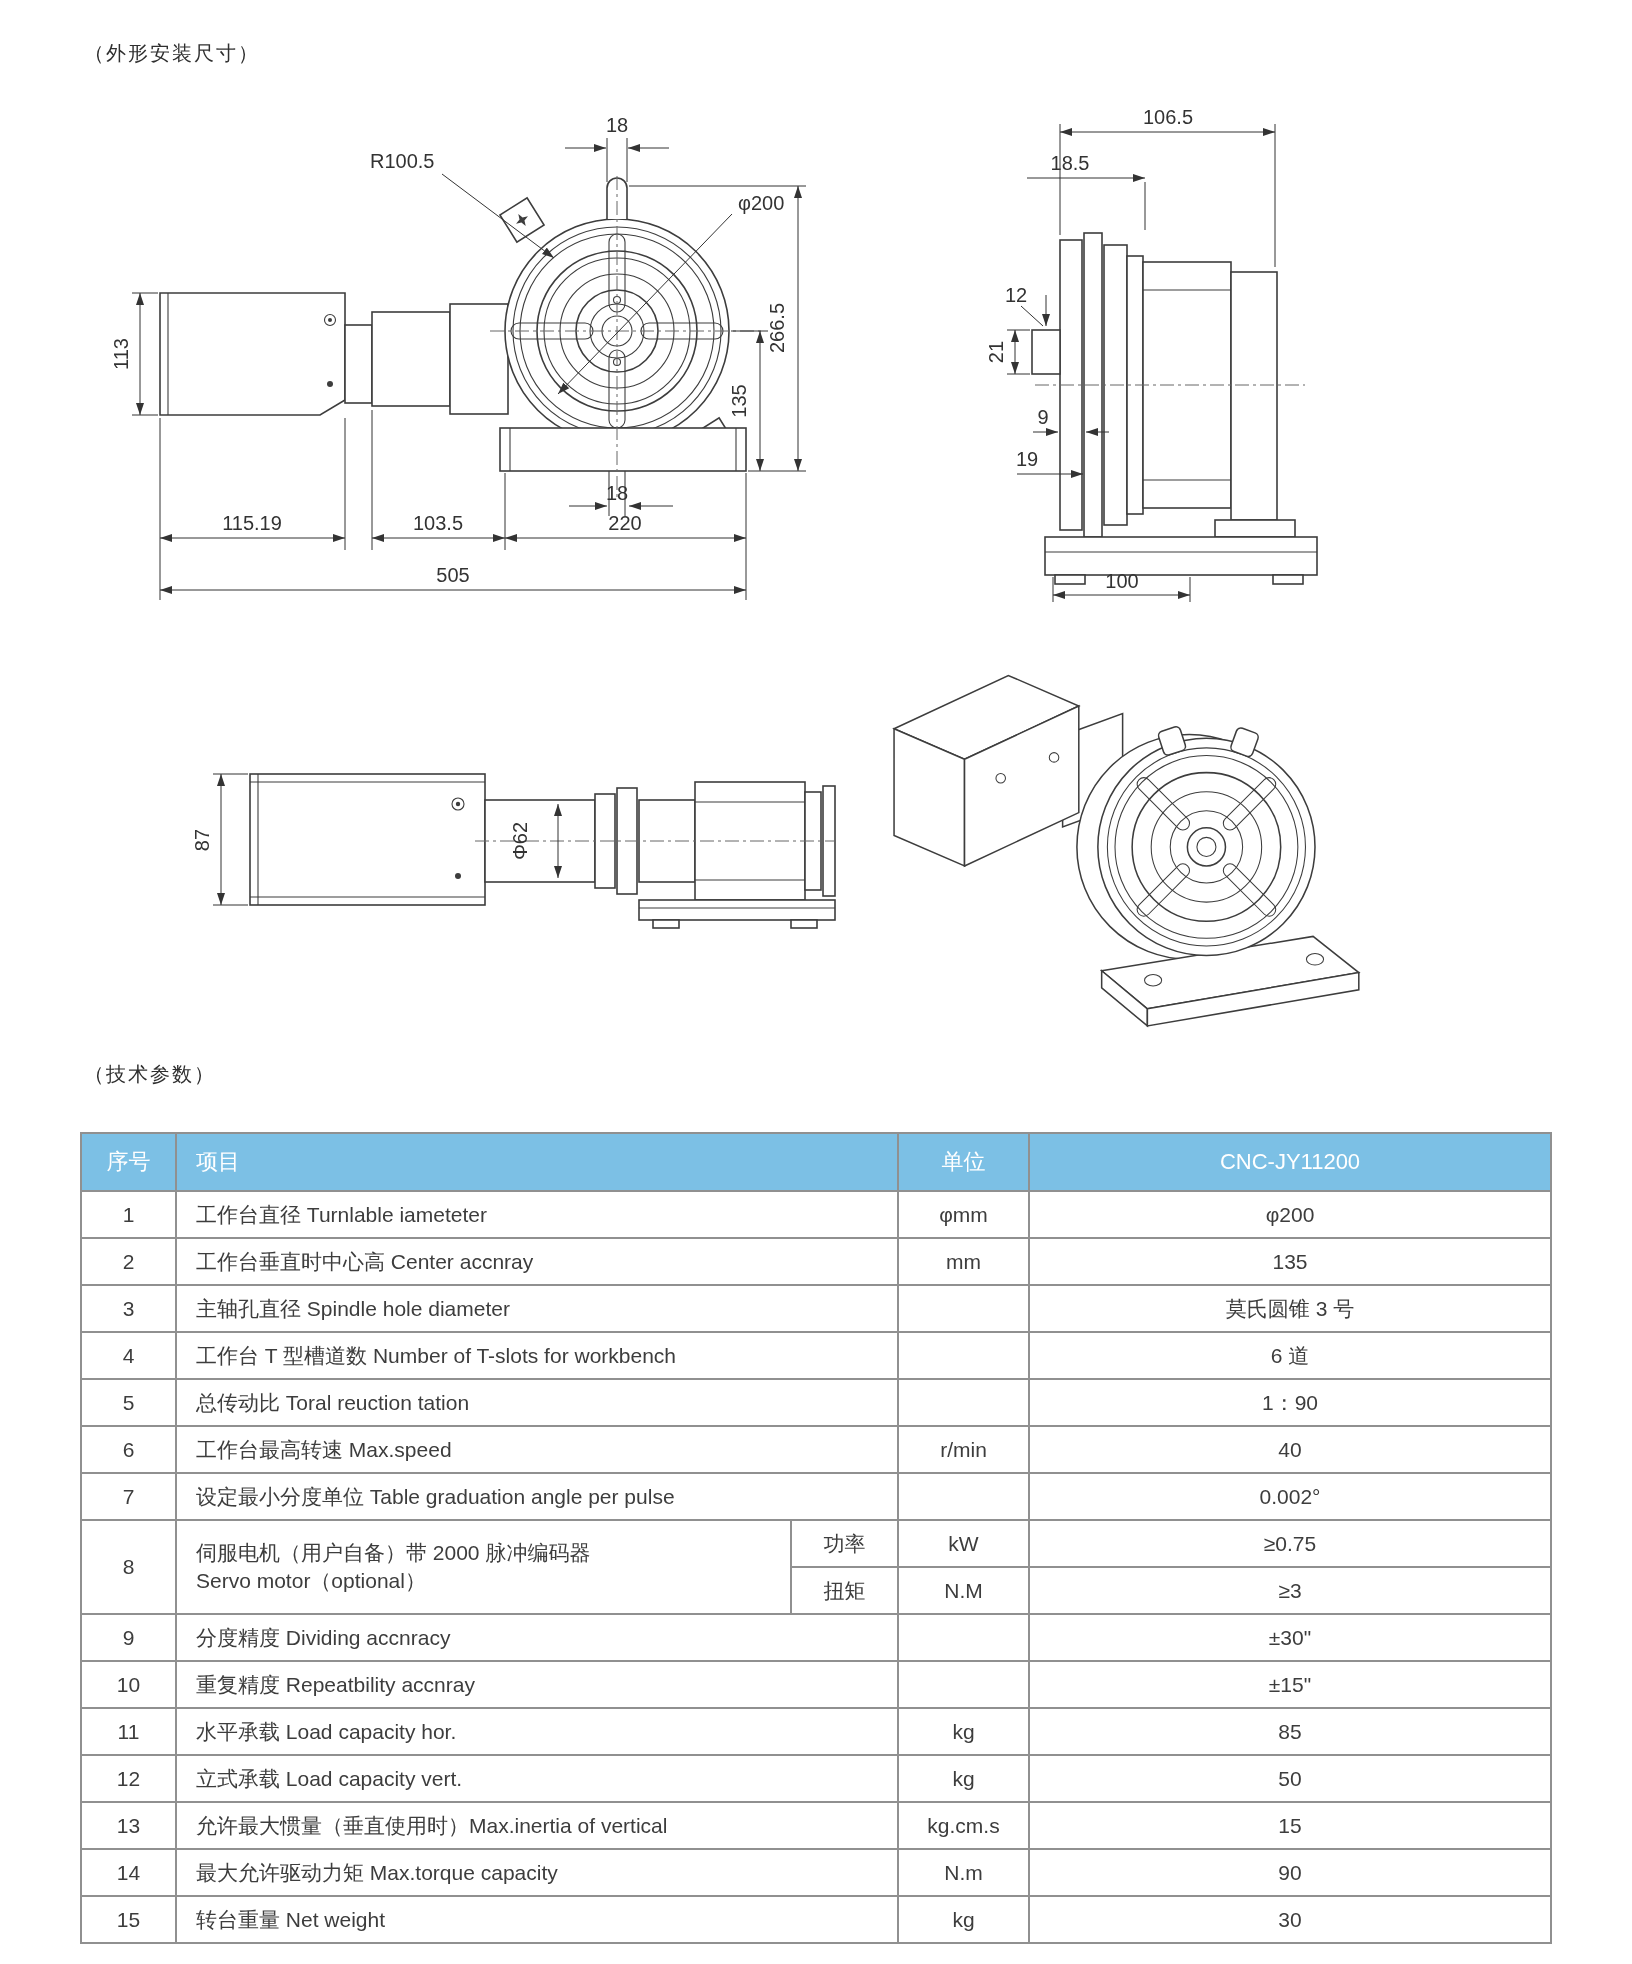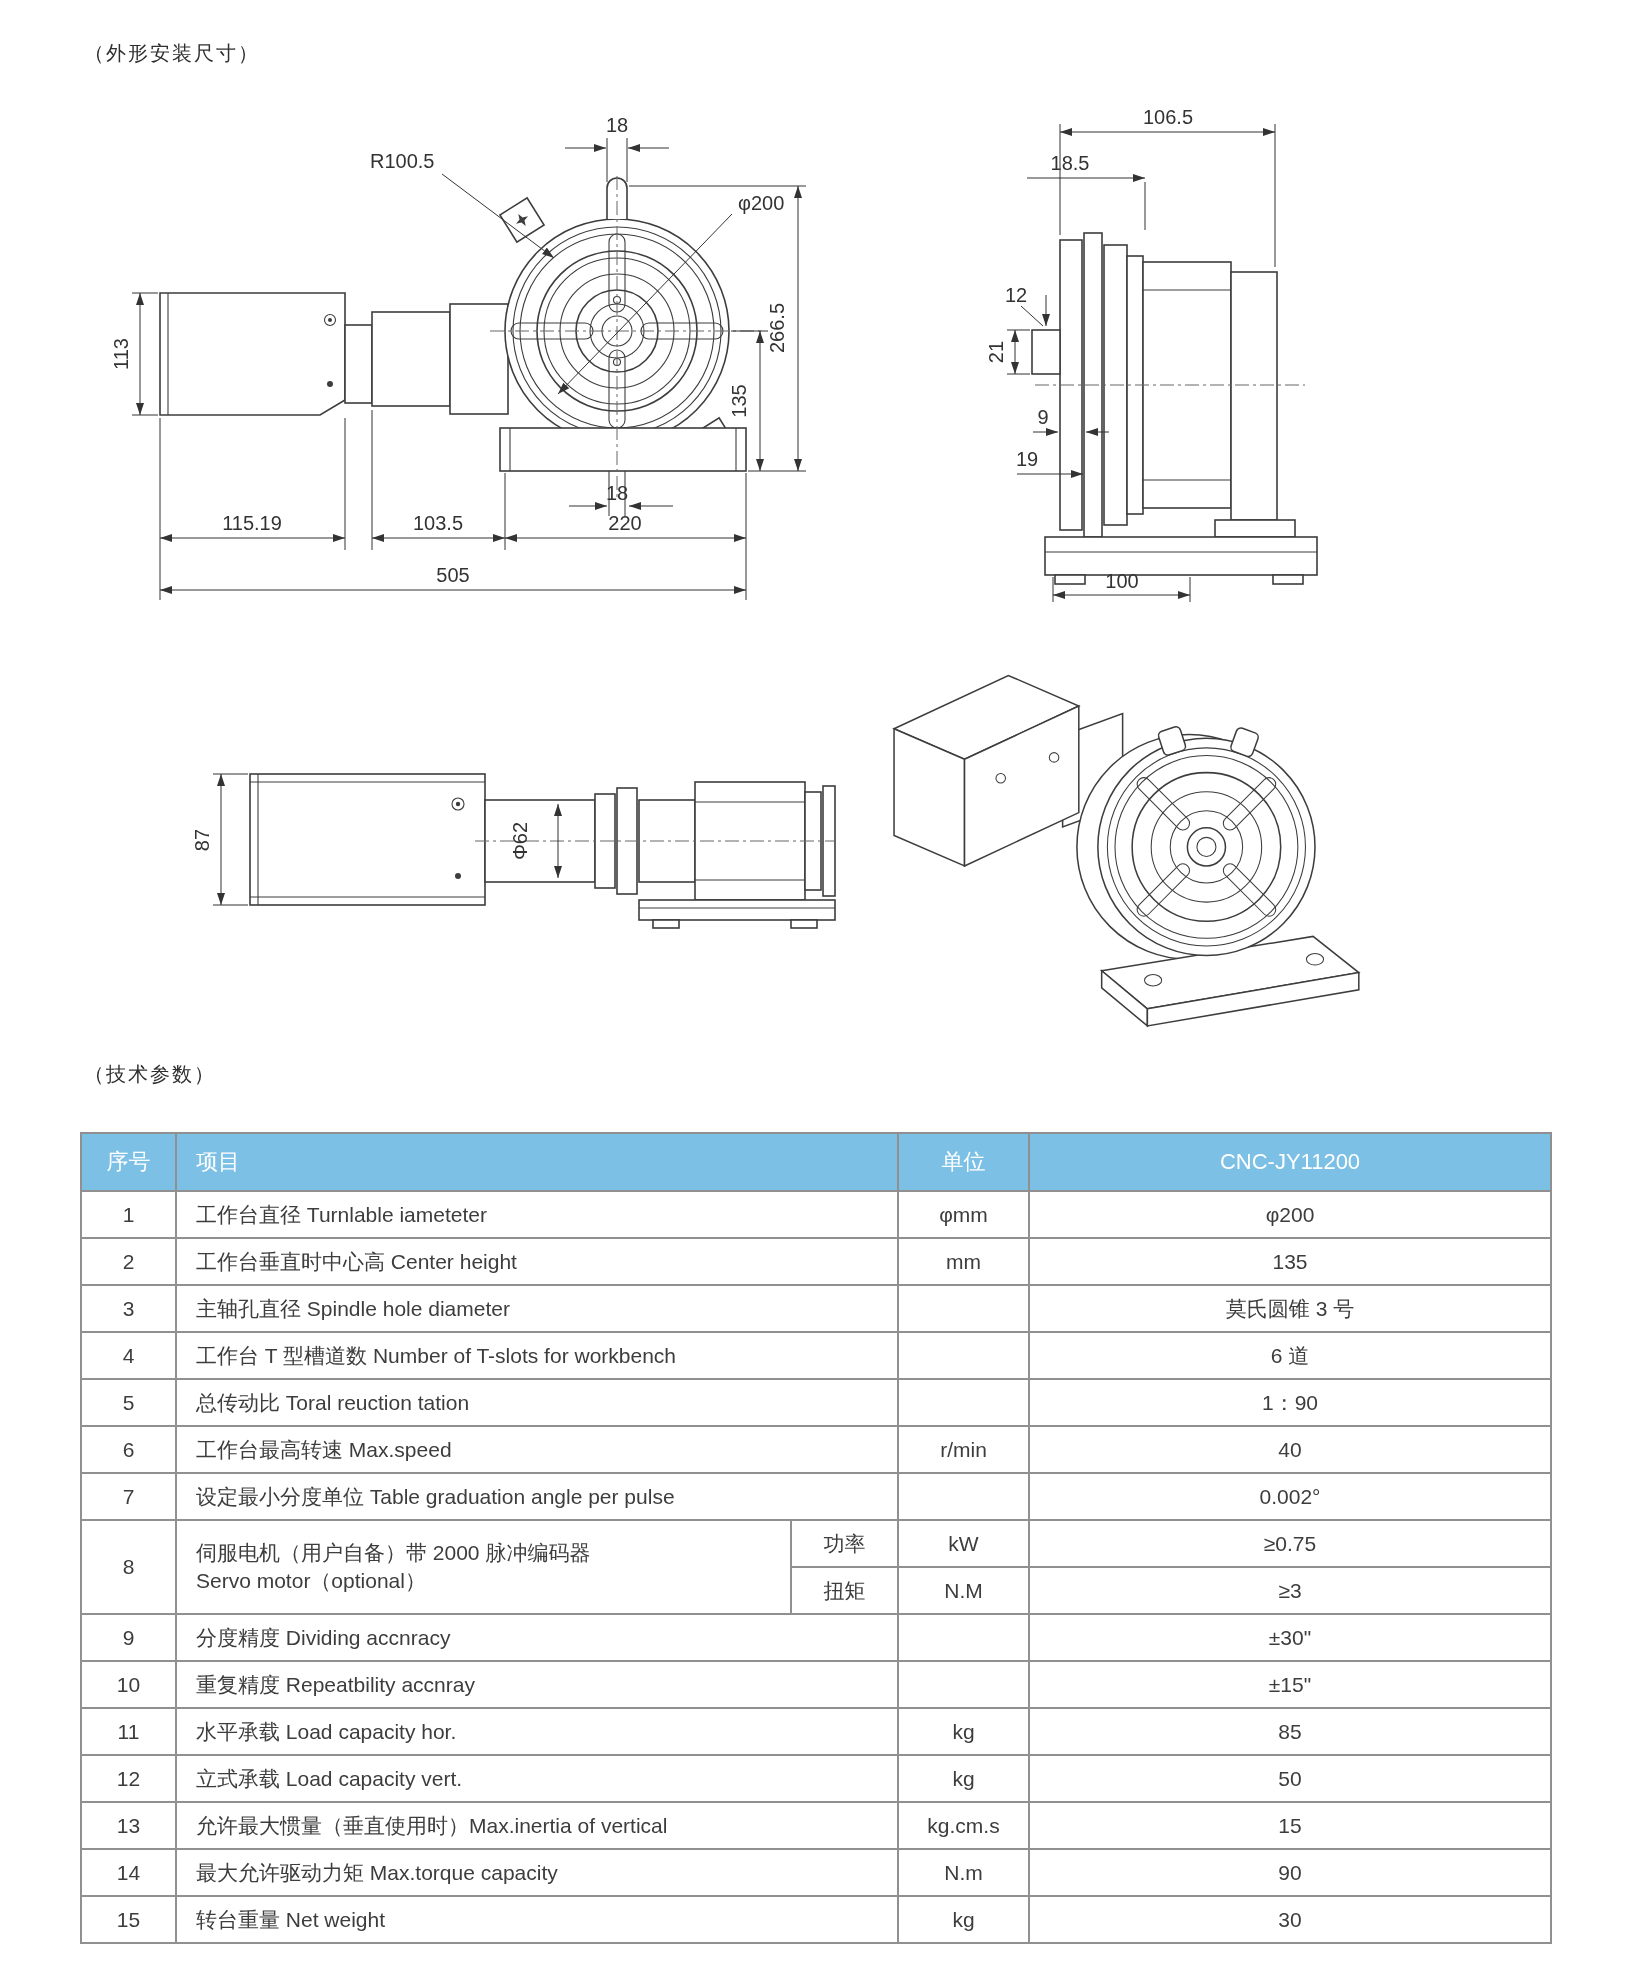--- a/index.html
+++ b/index.html
@@ -306,21 +306,21 @@
     </thead>
     <tbody>
       <tr>
         <td>1</td>
         <td colspan="2" class="item">工作台直径 Turnlable iameteter</td>
         <td>φmm</td>
         <td>φ200</td>
       </tr>
       <tr>
         <td>2</td>
-        <td colspan="2" class="item">工作台垂直时中心高 Center height</td>
+        <td colspan="2" class="item">工作台垂直时中心高 Center accnray</td>
         <td>mm</td>
         <td>135</td>
       </tr>
       <tr>
         <td>3</td>
         <td colspan="2" class="item">主轴孔直径 Spindle hole diameter</td>
         <td></td>
         <td>莫氏圆锥 3 号</td>
       </tr>
       <tr>

